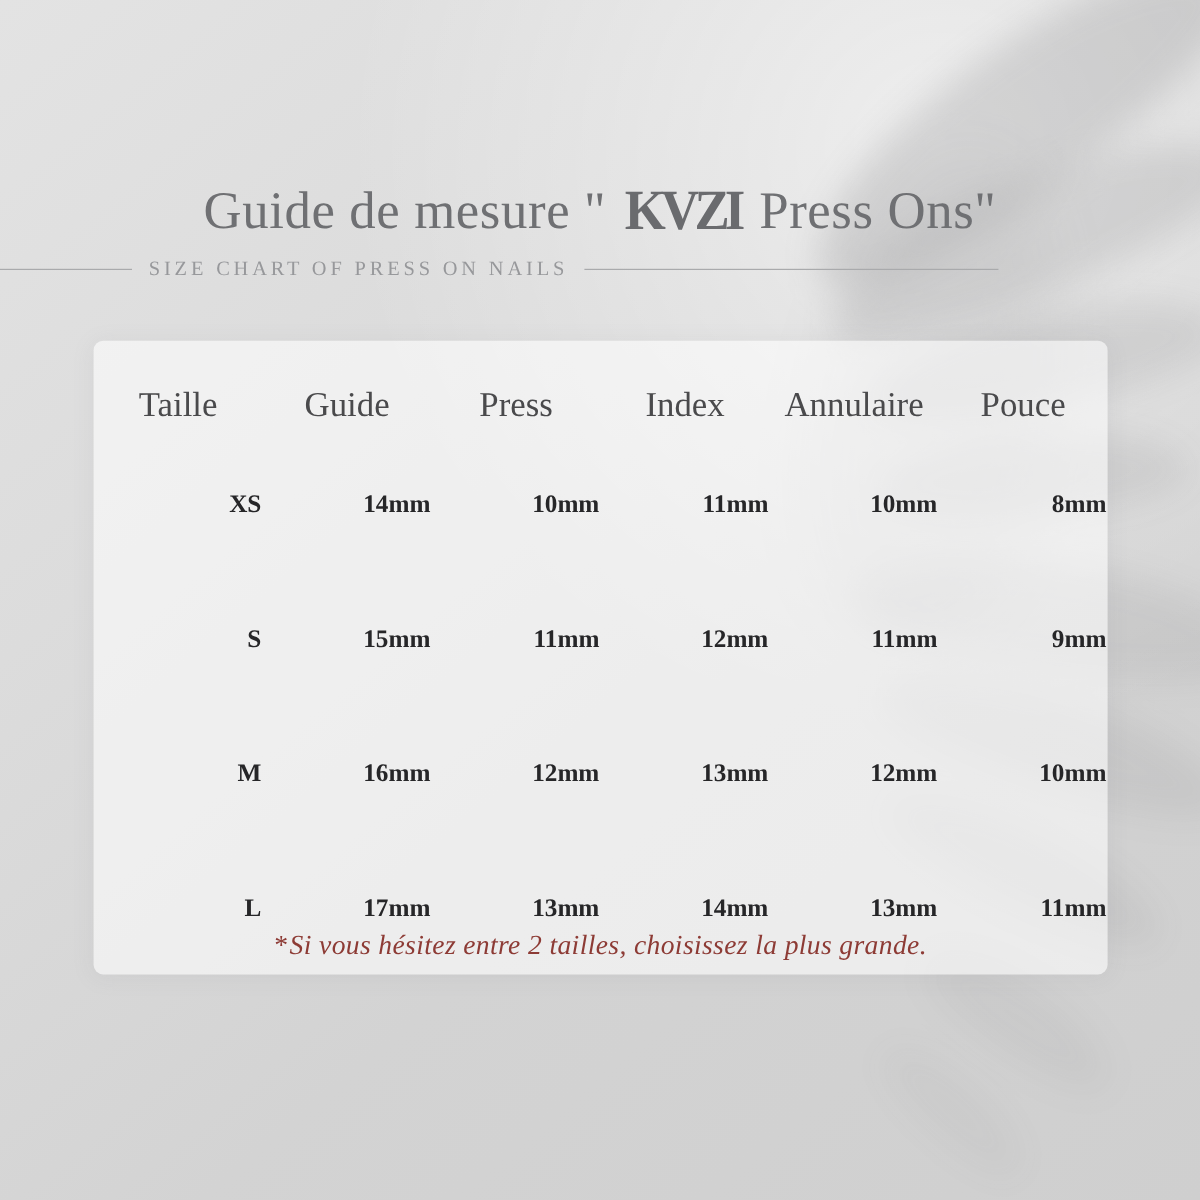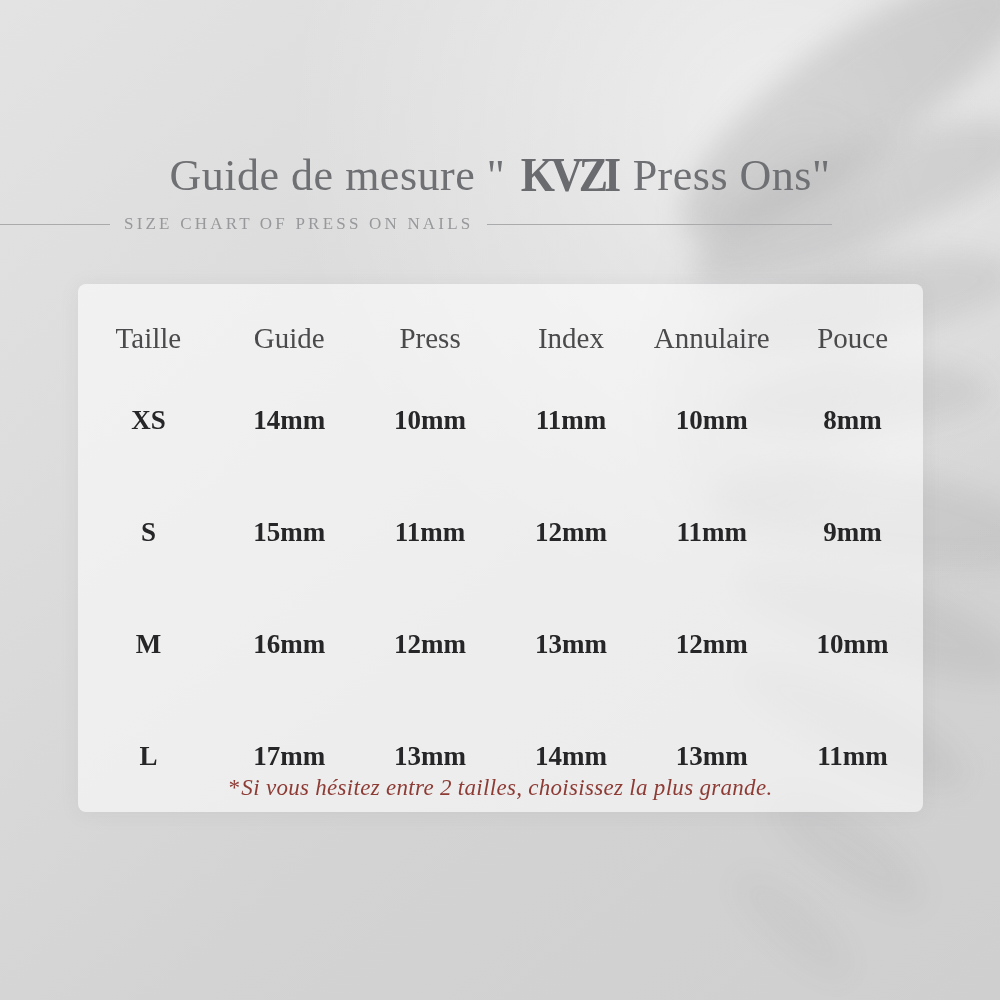--- a/index.html
+++ b/index.html
@@ -124,23 +124,24 @@
     color: #3b3b3d;
   }
   table.size-table th {
     font-size: 29px;
     font-weight: 400;
     color: #4a4a4c;
     padding-top: 38px;
     padding-bottom: 10px;
   }
   table.size-table td {
-    font-size: 27px;
+    font-size: 21px;
     font-weight: 700;
     color: #262628;
+    text-align: right;
   }
   table.size-table td.size-label {
     font-weight: 700;
   }
   table.size-table tbody tr { height: 84px; }
 
   
   .footnote {
     position: absolute;
     top: 775px;

